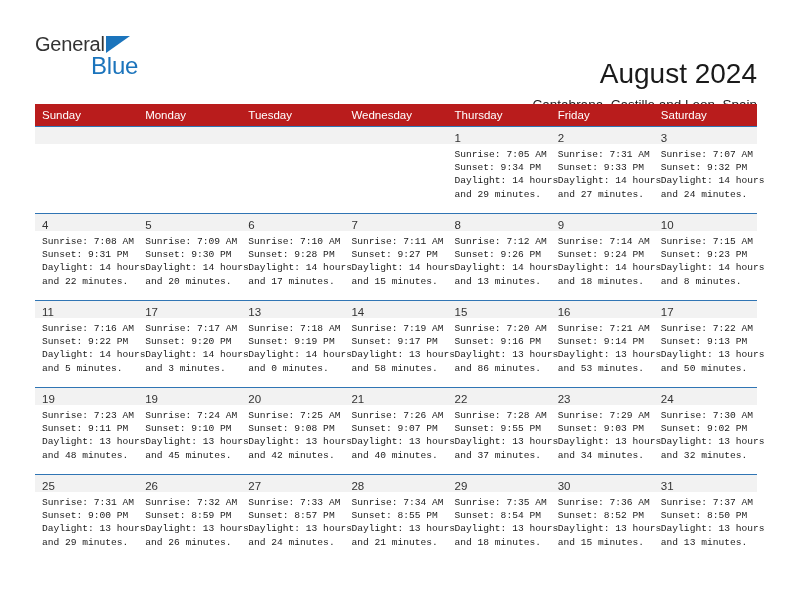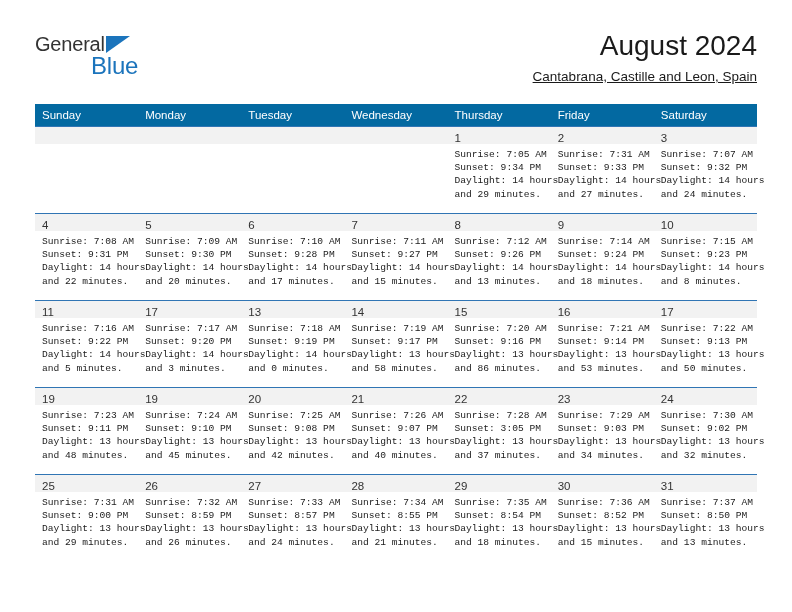--- a/index.html
+++ b/index.html
@@ -69,41 +69,42 @@
     right: 35px;
     top: 30px;
     text-align: right;
   }
   .cal-title {
     font-size: 28px;
     font-weight: normal;
     color: #1a1a1a;
     line-height: 32px;
     white-space: nowrap;
+    margin-top: 28px;
   }
   .cal-subtitle {
     font-size: 13.5px;
     color: #1a1a1a;
     line-height: 18px;
     margin-top: 6px;
     white-space: nowrap;
     text-decoration: underline;
   }
 
   
   .calendar {
     position: absolute;
     left: 35px;
     top: 104px;
     width: 722px;
     border-collapse: collapse;
     table-layout: fixed;
   }
   .calendar th {
-    background: #0369a1;
+    background: #b91c1c;
     color: #ffffff;
     font-size: 11.5px;
     font-weight: normal;
     text-align: left;
     padding: 5px 0 5px 7px;
     height: 11px;
     vertical-align: middle;
   }
   .calendar td {
     width: 103.14px;
@@ -379,21 +380,21 @@
             <div class="info-line">Sunrise: 7:26 AM</div>
             <div class="info-line">Sunset: 9:07 PM</div>
             <div class="info-line">Daylight: 13 hours</div>
             <div class="info-line">and 40 minutes.</div>
           </div>
         </td>
         <td class="day-cell">
           <div class="daynum-band"><span class="daynum">22</span></div>
           <div class="cell-body">
             <div class="info-line">Sunrise: 7:28 AM</div>
-            <div class="info-line">Sunset: 3:05 PM</div>
+            <div class="info-line">Sunset: 9:55 PM</div>
             <div class="info-line">Daylight: 13 hours</div>
             <div class="info-line">and 37 minutes.</div>
           </div>
         </td>
         <td class="day-cell">
           <div class="daynum-band"><span class="daynum">23</span></div>
           <div class="cell-body">
             <div class="info-line">Sunrise: 7:29 AM</div>
             <div class="info-line">Sunset: 9:03 PM</div>
             <div class="info-line">Daylight: 13 hours</div>

